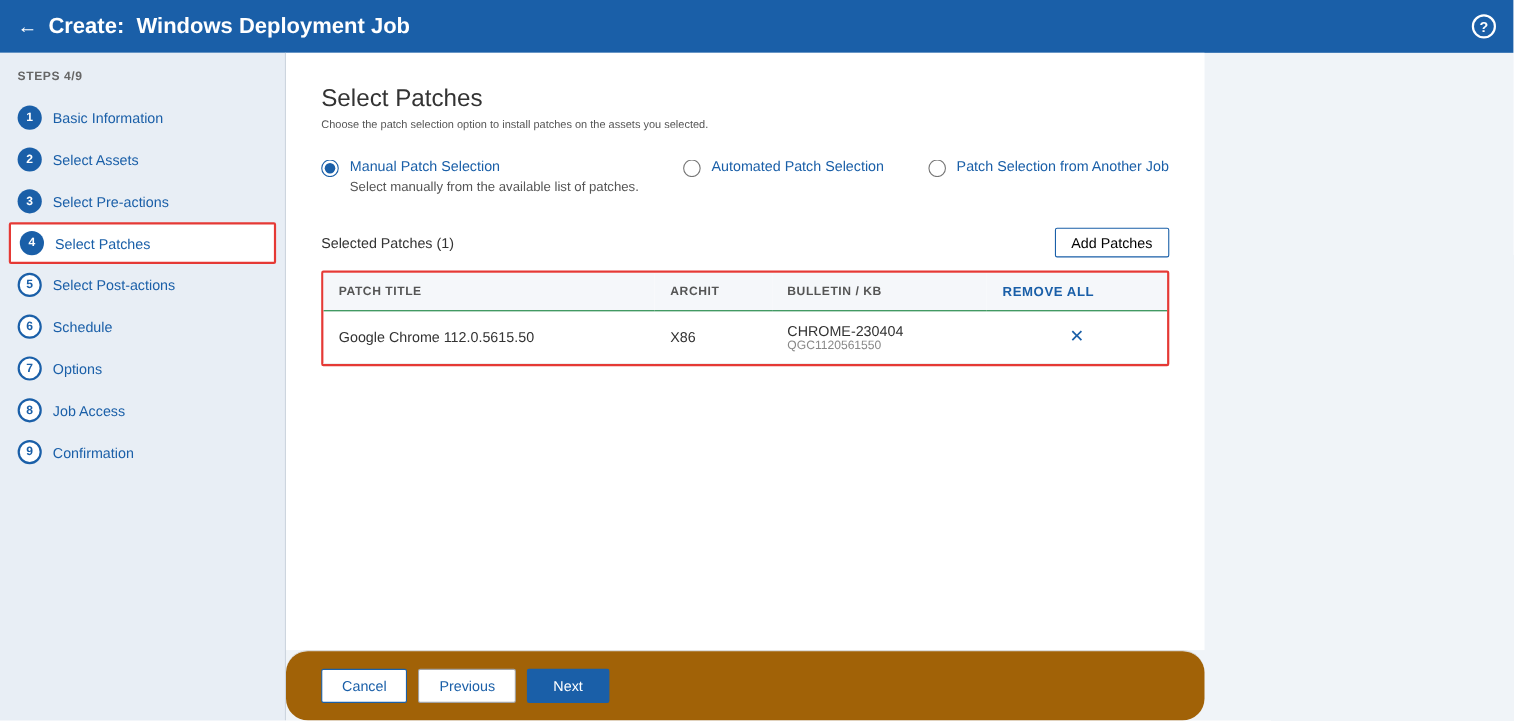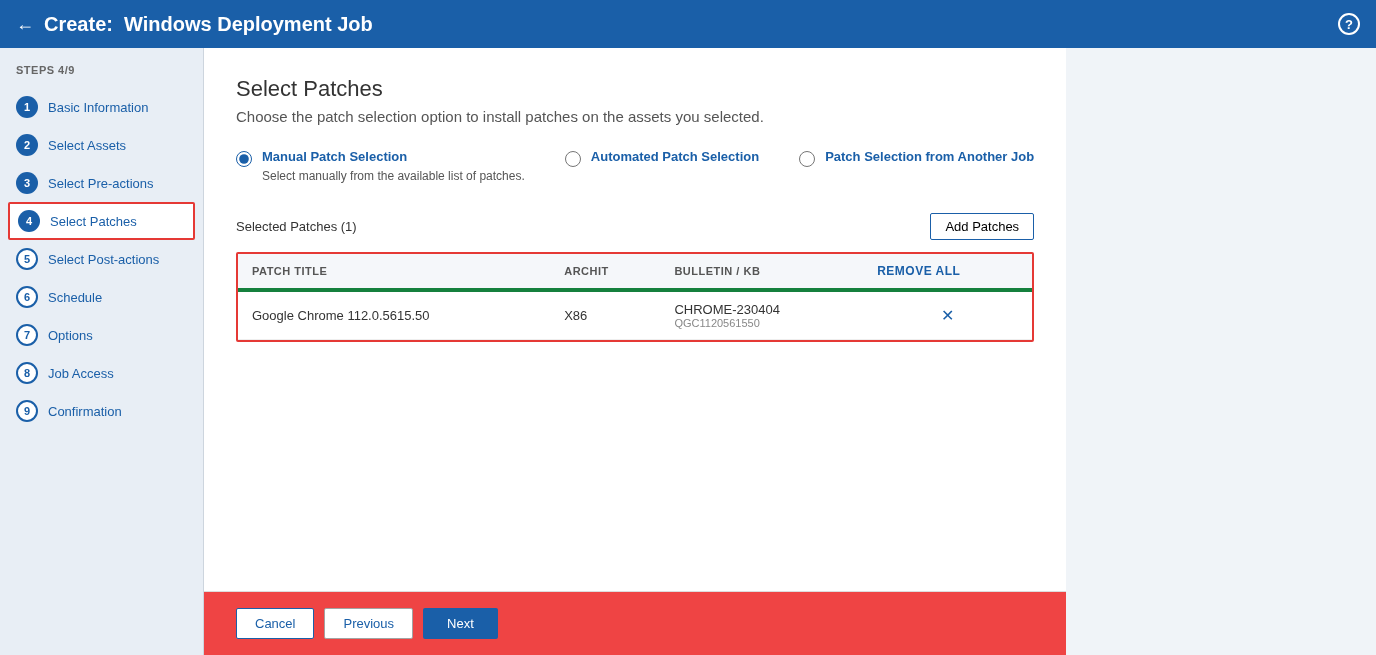--- a/index.html
+++ b/index.html
@@ -44,21 +44,21 @@
     }
 
     
     .layout {
       display: flex;
       height: calc(655px - 48px);
     }
 
     
     .sidebar {
-      width: 204px;
+      width: 260px;
       background: #e8eef5;
       padding: 16px 0;
       flex-shrink: 0;
       border-right: 1px solid #cdd5de;
     }
     .steps-label {
       font-size: 11px;
       font-weight: bold;
       color: #666;
       padding: 0 16px 12px;
@@ -111,21 +111,21 @@
       overflow: hidden;
     }
 
     .page-title {
       font-size: 22px;
       font-weight: normal;
       color: #333;
       margin-bottom: 6px;
     }
     .page-subtitle {
-      font-size: 15px;
+      font-size: 10px;
       color: #555;
       margin-bottom: 24px;
     }
 
     
     .radio-group {
       display: flex;
       gap: 40px;
       margin-bottom: 28px;
     }
@@ -136,21 +136,21 @@
     }
     .radio-input {
       margin-top: 2px;
       flex-shrink: 0;
       accent-color: #1a5fa8;
       width: 16px;
       height: 16px;
       cursor: pointer;
     }
     .radio-label {
-      font-weight: bold;
+      font-weight: normal;
       color: #1a5fa8;
       font-size: 13px;
       margin-bottom: 4px;
     }
     .radio-desc {
       font-size: 12px;
       color: #555;
       line-height: 1.4;
     }
 
@@ -180,21 +180,21 @@
       border: 2px solid #e53935;
       border-radius: 2px;
       overflow: hidden;
     }
     .patches-table {
       width: 100%;
       border-collapse: collapse;
     }
     .patches-table thead tr {
       background: #f5f7fa;
-      border-bottom: 4px solid #15803d;
+      border-bottom: 1px solid #15803d;
     }
     .patches-table th {
       text-align: left;
       padding: 10px 14px;
       font-size: 11px;
       font-weight: bold;
       color: #555;
       letter-spacing: 0.5px;
       text-transform: uppercase;
     }
@@ -229,26 +229,27 @@
       color: #1a5fa8;
       font-size: 16px;
       padding: 0 4px;
     }
     .th-remove {
       text-align: right;
     }
 
     
     .footer {
-      background: #ef4444;
+      background: #a16207;
       padding: 16px 32px;
       display: flex;
       gap: 10px;
       border-top: 1px solid #ddd;
       flex-shrink: 0;
+      border-radius: 20px;
     }
     .btn-cancel {
       border: 1px solid #1a5fa8;
       background: white;
       color: #1a5fa8;
       padding: 7px 18px;
       font-size: 13px;
       cursor: pointer;
       border-radius: 2px;
     }

